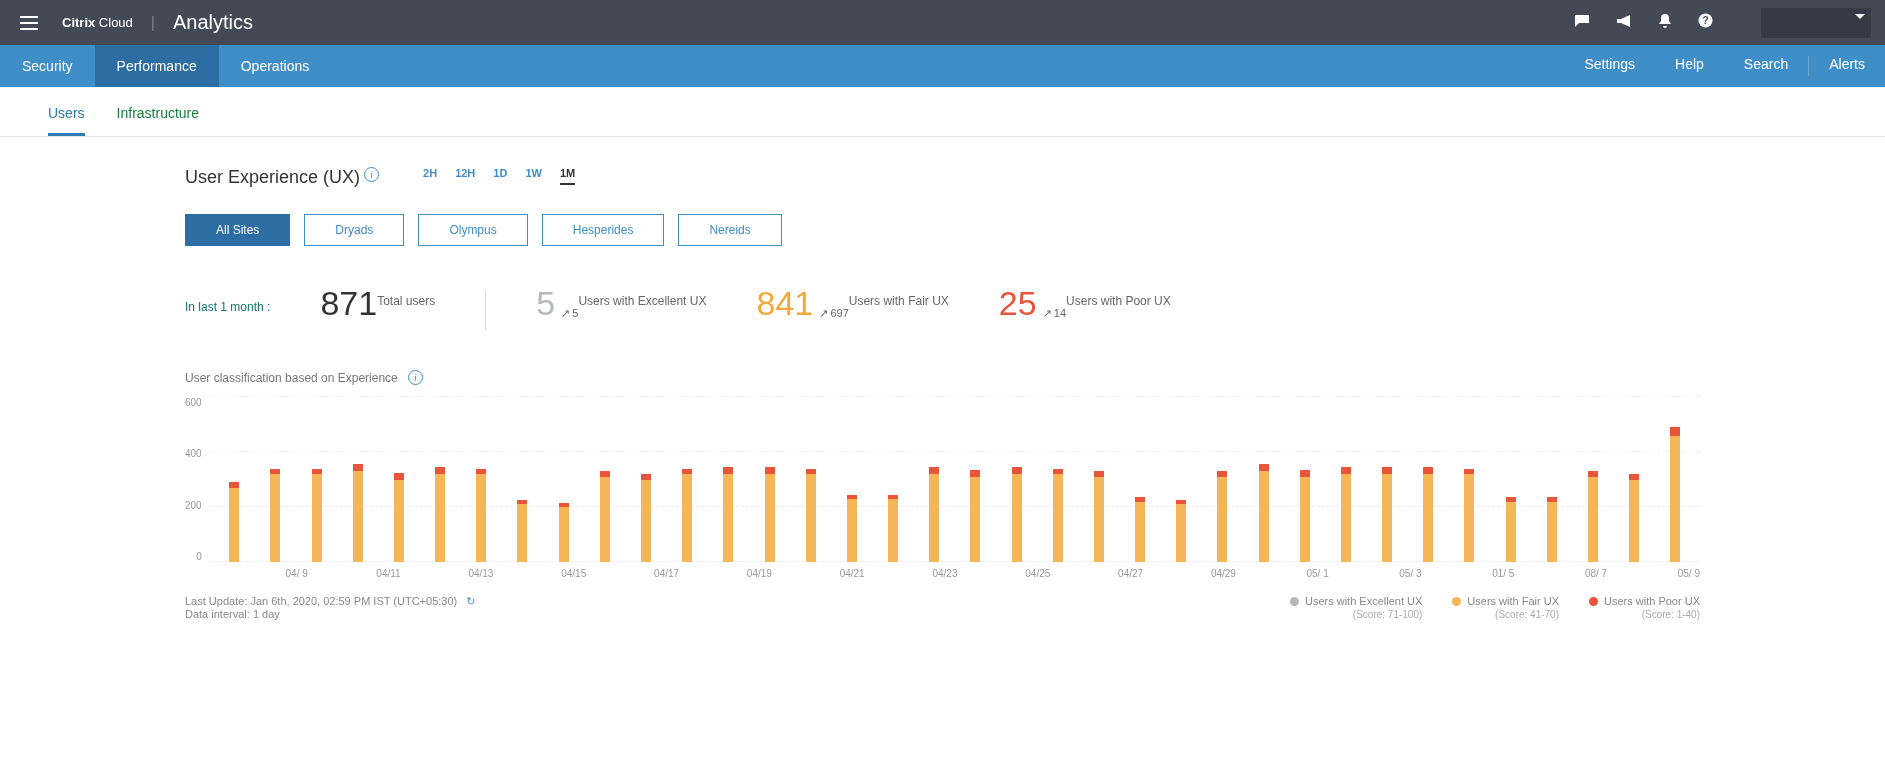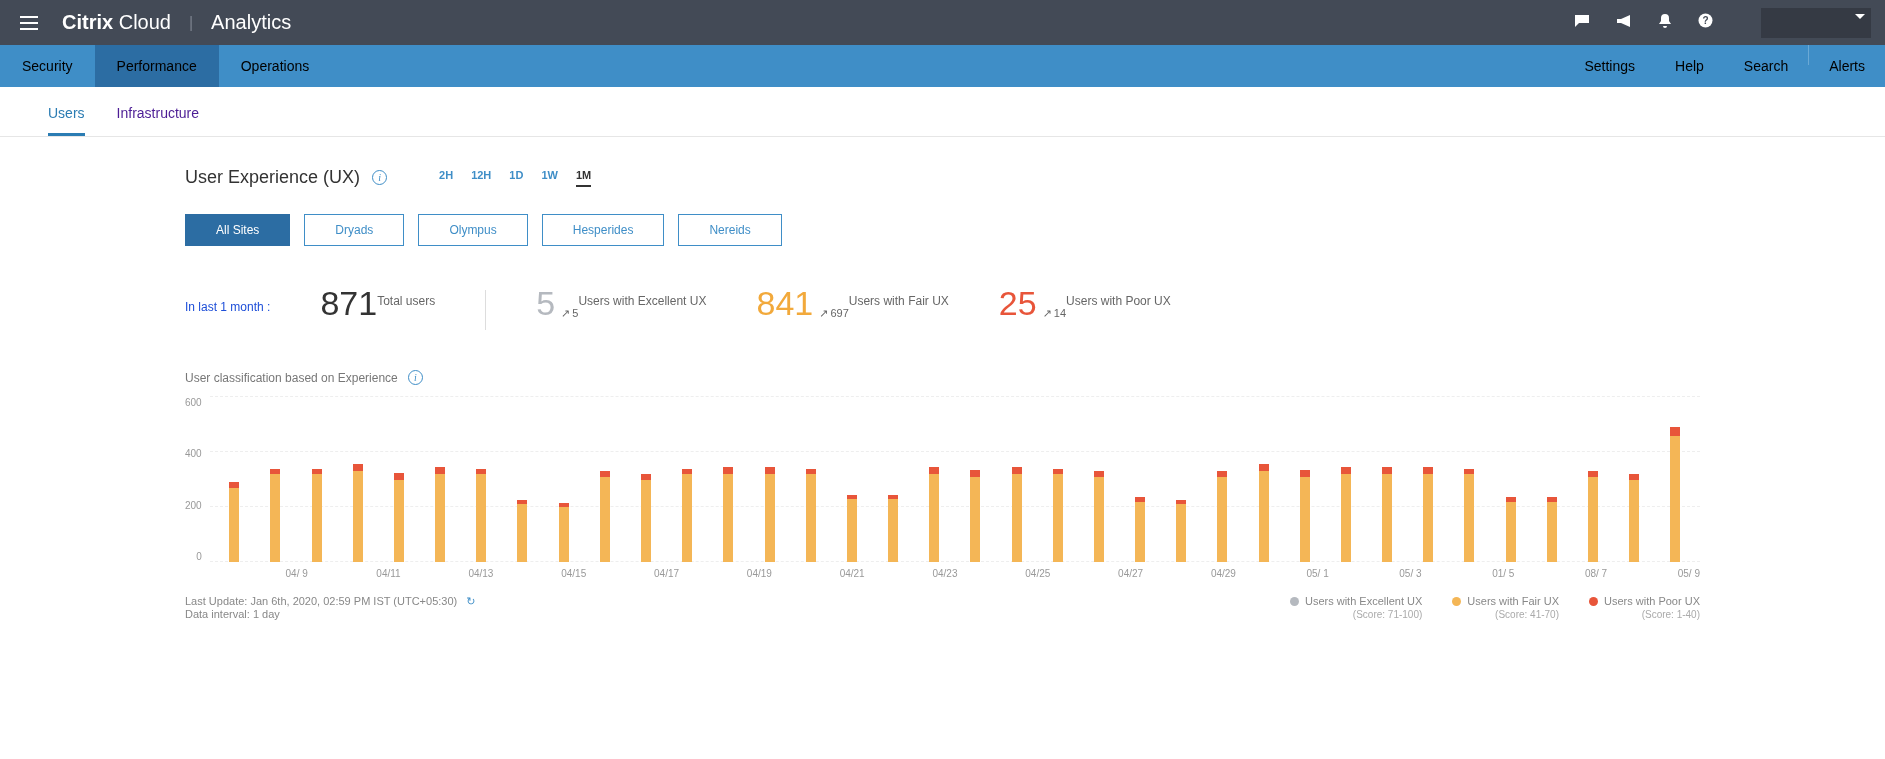--- a/index.html
+++ b/index.html
@@ -1,48 +1,48 @@
 <!DOCTYPE html>
 <html><head>
 <meta charset="utf-8">
 <style>
 *{margin:0;padding:0;box-sizing:border-box;font-family:-apple-system,BlinkMacSystemFont,'Segoe UI',sans-serif}
 body{background:#fff}
 .topbar{background:#434a56;height:45px;display:flex;align-items:center;color:#fff;padding:0 14px}
 .hamburger{cursor:pointer;padding:6px}
 .hamburger svg{display:block}
-.brand{margin-left:18px;font-size:20px;font-weight:300}
+.brand{margin-left:18px;font-size:13px;font-weight:300}
 .brand b{font-weight:600}
 .brand-divider{color:#7a808c;margin:0 18px;font-size:16px}
 .app-name{font-size:20px}
 .top-icons{margin-left:auto;display:flex;align-items:center;gap:26px}
 .top-icons span{cursor:pointer}
 .acct{width:110px;height:30px;background:#353a44;margin-left:22px;position:relative}
 .acct::after{content:'';position:absolute;right:6px;top:6px;border-left:5px solid transparent;border-right:5px solid transparent;border-top:5px solid #fff}
-.navbar{background:#3f8ec7;height:42px;display:flex;color:#000000;font-size:14px}
+.navbar{background:#3f8ec7;height:42px;display:flex;align-items:center;color:#ffffff;font-size:14px}
 .nav-item{padding:0 22px;height:100%;display:flex;align-items:center;cursor:pointer}
 .nav-item.active{background:#2c6da3}
 .nav-right{margin-left:auto;display:flex;align-items:center}
 .nav-right .nav-item{padding:0 20px}
 .nav-div{width:1px;height:20px;background:#6ba9d5}
 .subnav{border-bottom:1px solid #e6e6e6;padding:18px 48px 0 48px;display:flex;gap:30px;font-size:14px}
-.sub-item{padding-bottom:12px;cursor:pointer;color:#4c1d95}
+.sub-item{padding-bottom:12px;cursor:pointer;color:#15803d}
 .sub-item.active{color:#2b7cb3;border-bottom:3px solid #2b7cb3}
 .content{padding:30px 185px 40px 185px}
-.title-row{display:flex;align-items:center;gap:12px}
+.title-row{display:flex;align-items:flex-start;gap:4px}
 .page-title{font-size:18px;font-weight:400;color:#333}
 .info-icon{width:15px;height:15px;border:1px solid #3f8ec7;border-radius:50%;color:#3f8ec7;font-size:10px;display:flex;align-items:center;justify-content:center;font-style:italic;font-family:serif}
 .ranges{margin-left:40px;display:flex;gap:18px;font-size:11px;font-weight:600;color:#3f8ec7}
 .range{cursor:pointer;padding-bottom:4px}
 .range.active{color:#333;border-bottom:2px solid #333}
 .site-row{margin-top:26px;display:flex;gap:14px}
 .site-btn{border:1px solid #3f8ec7;background:#fff;color:#3f8ec7;font-size:12px;padding:8px 30px;cursor:pointer}
 .site-btn.active{background:#2c6da3;color:#fff;border-color:#2c6da3}
 .stats{margin-top:40px;display:flex;align-items:flex-start;gap:50px}
-.prefix{color:#1d4ed8;font-size:12px;padding-top:14px}
+.prefix{color:#0f766e;font-size:12px;padding-top:14px}
 .stat-num{font-size:34px;font-weight:300;color:#333;line-height:1}
 .stat-lbl{font-size:12px;color:#666;margin-top:8px}
 .stat-ex .stat-num{color:#b5b9bf}
 .stat-fair .stat-num{color:#f2a93b}
 .stat-poor .stat-num{color:#e8553a}
 .trend{font-size:11px;color:#666;margin-left:6px}
 .trend::before{content:'↗';color:#666;margin-right:2px}
 .vdiv{width:1px;height:40px;background:#ddd;margin-top:4px}
 .stat{display:flex;flex-direction:row}
 .stat-top{display:flex;align-items:flex-end}

